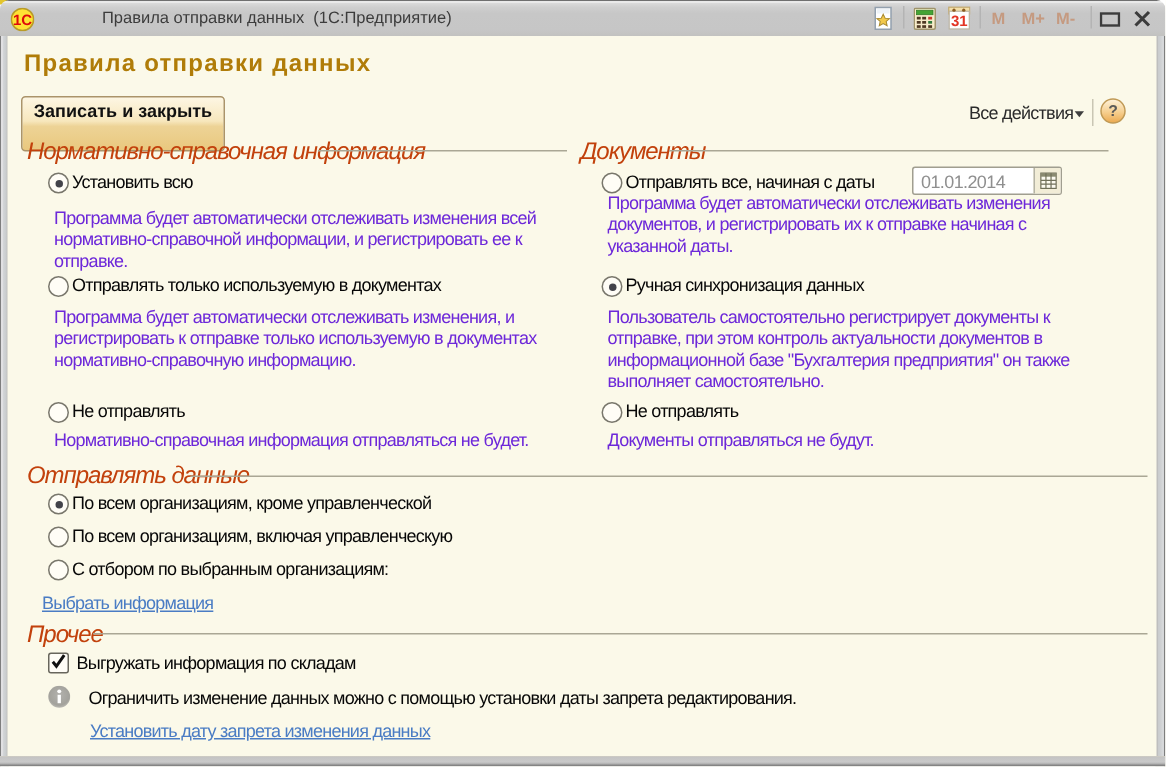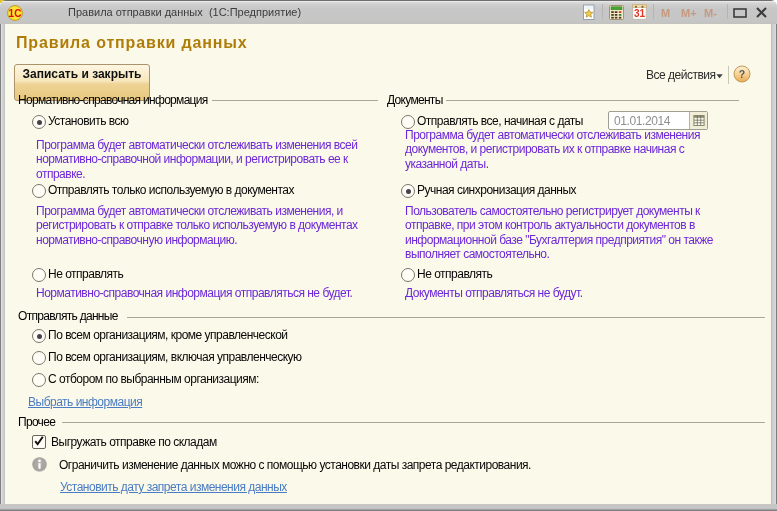--- a/index.html
+++ b/index.html
@@ -10,21 +10,21 @@
     background:linear-gradient(#6f6f6f 0,#6f6f6f 1px,#e9e9e9 1px,#e9e9e9 2px,#dadada 2px,#cecece 5px,#c7c7c7 9px,#c6c6c6 20px,#c2c2c0 24px);}
   .frameL{position:absolute;left:0;top:24px;width:6px;height:487px;background:linear-gradient(90deg,#7e7e7e 0,#7e7e7e 1px,#e0e0e2 1px,#e0e0e2 2px,#d3d6d8 2px,#c9cccd 4px,#bfbfbd 5px,#d8d5c8 6px);}
   .frameR{position:absolute;left:770px;top:24px;width:7px;height:487px;background:linear-gradient(90deg,#ece9dc 0,#bebebe 1px,#bebebe 2px,#c9cbcd 2px,#cfd1d3 4px,#d6d8da 5px,#d6d8da 6px,#7e7e7e 6px);}
   .frameB{position:absolute;left:0;top:504px;width:777px;height:7px;background:linear-gradient(#cfccc3 0,#c4c4c4 1px,#c6c6c6 2px,#c9c9c9 4px,#b5b5b5 5px,#8f8f8f 6px,#6e6e6e 7px);}
   .content{position:absolute;left:5px;top:24px;width:766px;height:480px;background:#fbf9e9;}
   .h1{position:absolute;left:16px;top:34px;font-size:16px;font-weight:bold;color:#b07c08;letter-spacing:0.85px;}
   .btn{position:absolute;left:14px;top:64px;width:136px;height:37px;border:1px solid #ab946a;border-radius:3px;
     background:linear-gradient(#fdf6e3,#f7e7bd 45%,#edd396 55%,#e9c87e);
     font-size:12px;font-weight:bold;color:#101010;text-align:center;line-height:19px;box-sizing:border-box;}
   .alldo{position:absolute;left:646px;top:68px;font-size:12px;color:#2b2b2b;letter-spacing:-0.5px;}
-  .grp{font-size:12px;color:#000000;position:absolute;letter-spacing:-0.7px;}
+  .grp{font-size:16px;color:#c2410c;position:absolute;letter-spacing:-0.7px;font-style:italic;}
   .gline{position:absolute;height:1px;background:#aaa795;}
   .radio{position:absolute;width:12px;height:12px;border:1px solid #79776c;border-radius:50%;background:#fffdf6;}
   .radio.sel::after{content:"";position:absolute;left:3.5px;top:3.5px;width:5px;height:5px;border-radius:50%;background:#43434a;}
   .lbl{position:absolute;font-size:12px;color:#070707;white-space:nowrap;letter-spacing:-0.5px;}
   .desc{position:absolute;font-size:12px;line-height:14.3px;color:#6d28d9;white-space:nowrap;letter-spacing:-0.5px;}
   .lnk{position:absolute;font-size:12px;color:#4a7cc4;text-decoration:underline;white-space:nowrap;letter-spacing:-0.5px;}
   .ttxt{position:absolute;left:36px;top:7px;font-size:11px;line-height:11px;color:#3c3c3c;white-space:nowrap;padding-left:32px;}
   .mbtn{position:absolute;top:7px;font-size:11px;font-weight:bold;color:#c59a80;}
   .tsep{position:absolute;top:4px;width:1px;height:15px;background:#b4b4b4;}
 </style>
@@ -147,21 +147,21 @@
   <div class="lbl" style="left:48px;top:372px">С отбором по выбранным организациям:</div>
   <div class="lnk" style="left:28px;top:395px">Выбрать информация</div>
 
   <div class="grp" style="left:18px;top:415px">Прочее</div>
   <div class="gline" style="left:62px;top:422px;width:703px"></div>
   <div class="abs" style="left:32px;top:435px;width:12px;height:12px;border:1px solid #68665c;border-radius:2px;background:#fffdf6;">
     <svg style="position:absolute;left:0px;top:-1px;overflow:visible" width="12" height="12" viewBox="0 0 12 12">
       <path d="M2.2 6.2 L4.6 9.2 L9.8 1.8" fill="none" stroke="#111111" stroke-width="2"></path>
     </svg>
   </div>
-  <div class="lbl" style="left:51px;top:435px">Выгружать отправке по складам</div>
+  <div class="lbl" style="left:51px;top:435px">Выгружать информация по складам</div>
   <svg class="abs" style="left:32px;top:457px" width="15" height="15" viewBox="0 0 15 15">
     <defs>
         <radialGradient id="ig" cx="0.5" cy="0.42" r="0.62">
       <stop offset="0" stop-color="#b3b2ae"></stop>
           <stop offset="0.75" stop-color="#a3a29c"></stop>
           <stop offset="1" stop-color="#c2c1bb"></stop>
         </radialGradient>
       </defs>
     <circle cx="7.5" cy="7.5" r="7.3" fill="url(#ig)"></circle>
     <rect x="6.4" y="6.2" width="2.2" height="5.6" fill="#ffffff"></rect>

